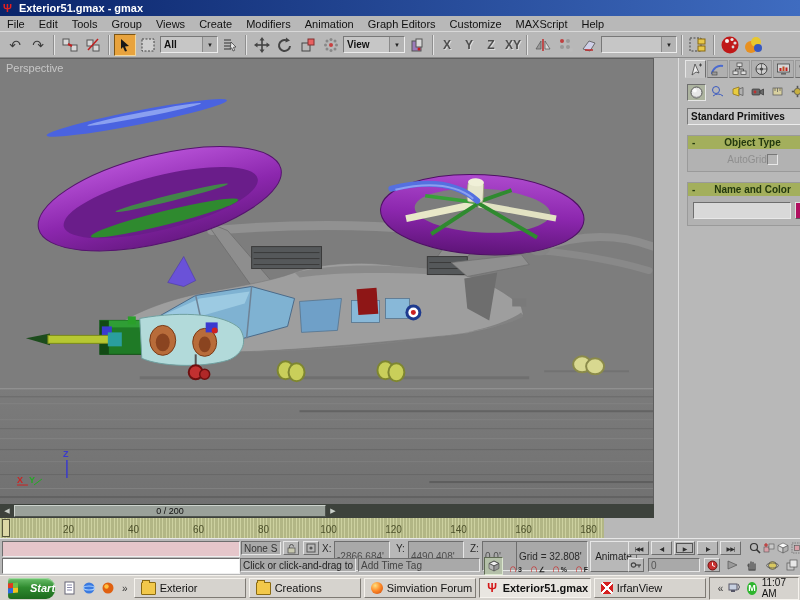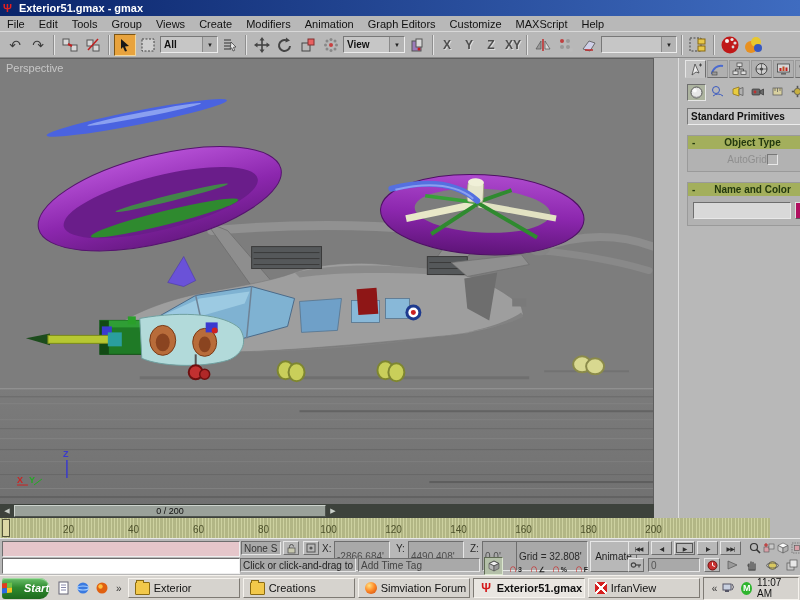--- a/index.html
+++ b/index.html
@@ -62,21 +62,21 @@
   .objgrid .objbtn:last-child{margin-right:63px;}
   .namecolor-body{display:flex;align-items:center;gap:4px;padding:6px 5px 2px 5px;}
   .namefield{flex:1;height:15px;background:#d9d9d9;border:1px solid;border-color:#6e6e6e #e8e8e8 #e8e8e8 #6e6e6e;}
   .colorswatch{width:15px;height:15px;background:var(--name-swatch);border:1px solid;border-color:#e0e0e0 #5a5a5a #5a5a5a #e0e0e0;}
 
   
   #timeslider{position:absolute;left:0;top:504px;width:654px;height:14px;background:#3d423c;display:flex;align-items:center;}
   .ts-arrow{width:14px;height:12px;color:#c9cfc9;font-size:7px;display:flex;align-items:center;justify-content:center;}
   #ts-handle{width:312px;height:12px;background:#9aa19a;border:1px solid;border-color:#cdd3cd #4e534e #4e534e #cdd3cd;
     box-sizing:border-box;display:flex;align-items:center;justify-content:center;font-size:9px;color:#101010;}
-  #trackbar{position:absolute;left:0;top:518px;width:770px;height:20px;background:#b2b685;overflow:hidden;
+  #trackbar{position:absolute;left:0;top:518px;width:604px;height:20px;background:#b2b685;overflow:hidden;
     background-image:repeating-linear-gradient(90deg,#cdd1a0 0 1px,transparent 1px 3.25px);}
   #tick-labels{position:absolute;left:36px;top:6px;display:flex;width:650px;}
   #tick-labels span{width:65px;text-align:center;font-size:10px;color:#4e522c;flex:0 0 auto;}
   #tb-marker{position:absolute;left:2px;top:1px;width:8px;height:18px;background:#ddd8a6;border:1px solid #55553a;box-sizing:border-box;}
 
   
   #statusbar{position:absolute;left:0;top:538px;width:800px;height:37px;background:#b8b8b8;border-top:1px solid #e6e6e6;font-size:10px;color:#1c1c1c;}
   .inset{background:#a9a9a9;border:1px solid;border-color:#6e6e6e #e6e6e6 #e6e6e6 #6e6e6e;box-sizing:border-box;
     display:flex;align-items:center;padding:4px 2px;overflow:hidden;white-space:nowrap;}
   .raised{background:#b8b8b8;border:1px solid;border-color:#e6e6e6 #6e6e6e #6e6e6e #e6e6e6;box-sizing:border-box;
@@ -97,21 +97,21 @@
   .pbbtn{position:absolute;top:2px;width:21px;height:14px;font-size:6px;color:#2e2e2e;letter-spacing:-1px;}
   .navicon{position:absolute;top:2px;width:13px;height:14px;display:flex;align-items:center;justify-content:center;}
   #sb-key{position:absolute;left:628px;top:19px;width:16px;height:14px;}
   #sb-frame{position:absolute;left:648px;top:19px;width:52px;height:14px;color:#555;}
   #sb-clock{position:absolute;left:704px;top:19px;width:16px;height:14px;}
   .navicon2{position:absolute;top:19px;width:16px;height:14px;display:flex;align-items:center;justify-content:center;}
 
   
   #taskbar{position:absolute;left:0;top:575px;width:800px;height:25px;background:#d6d3ce;border-top:1px solid #f4f1ec;box-sizing:border-box;
     display:flex;align-items:center;font-size:11px;color:#111;}
-  #startbtn{width:52px;height:21px;margin-left:2px;border-radius:3px 9px 9px 3px;
+  #startbtn{width:52px;height:21px;margin-left:8px;border-radius:3px 9px 9px 3px;
     background:linear-gradient(180deg,#6cc06c,var(--start-green) 45%,#1e6a1e);
     display:flex;align-items:center;justify-content:center;gap:12px;color:#fff;font-weight:bold;font-style:italic;
     box-shadow:inset 0 1px 1px #a8e0a8;}
   .winflag{width:10px;height:10px;display:grid;grid-template-columns:5px 5px;grid-template-rows:5px 5px;transform:skewY(-6deg);}
   .winflag i{display:block;}
   #quicklaunch{display:flex;align-items:center;gap:4px;margin:0 4px 0 8px;}
   .qlicon{width:15px;height:15px;}
   #ql-chevron{font-size:10px;color:#333;margin:0 2px;}
   .taskbtn{height:20px;flex:0 0 auto;display:flex;align-items:center;gap:4px;padding:0 6px;margin-right:3px;
     background:#d6d3ce;border:1px solid;border-color:#f6f3ee #7e7a74 #7e7a74 #f6f3ee;box-sizing:border-box;

